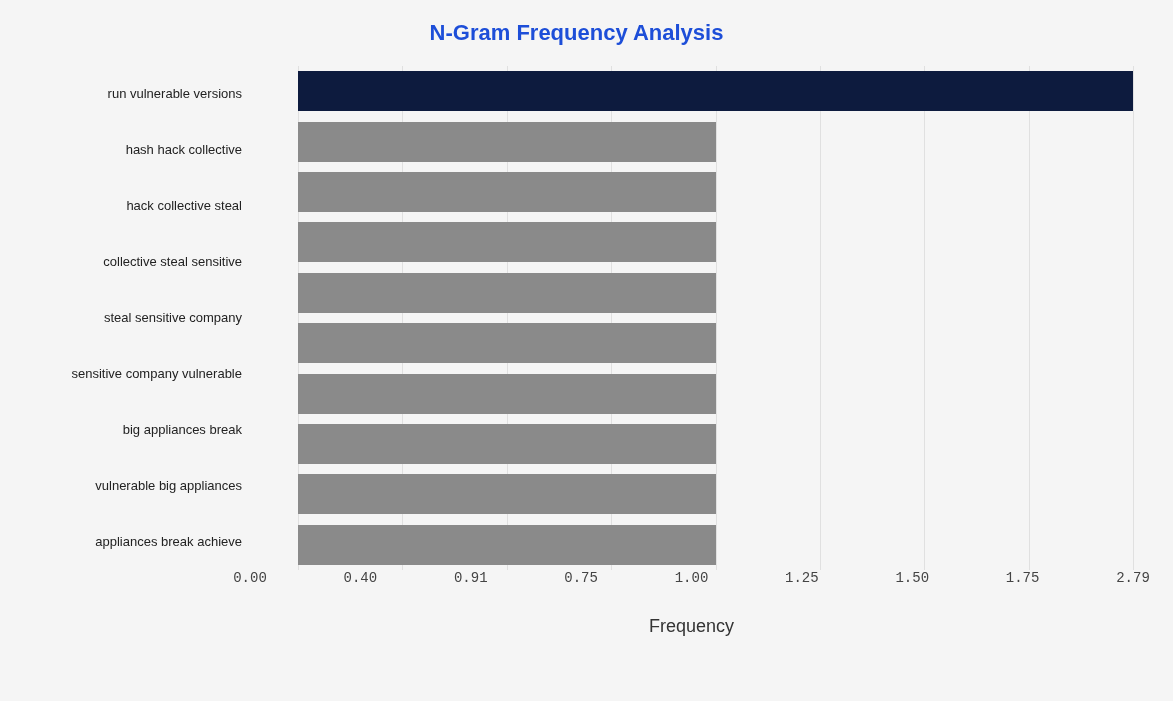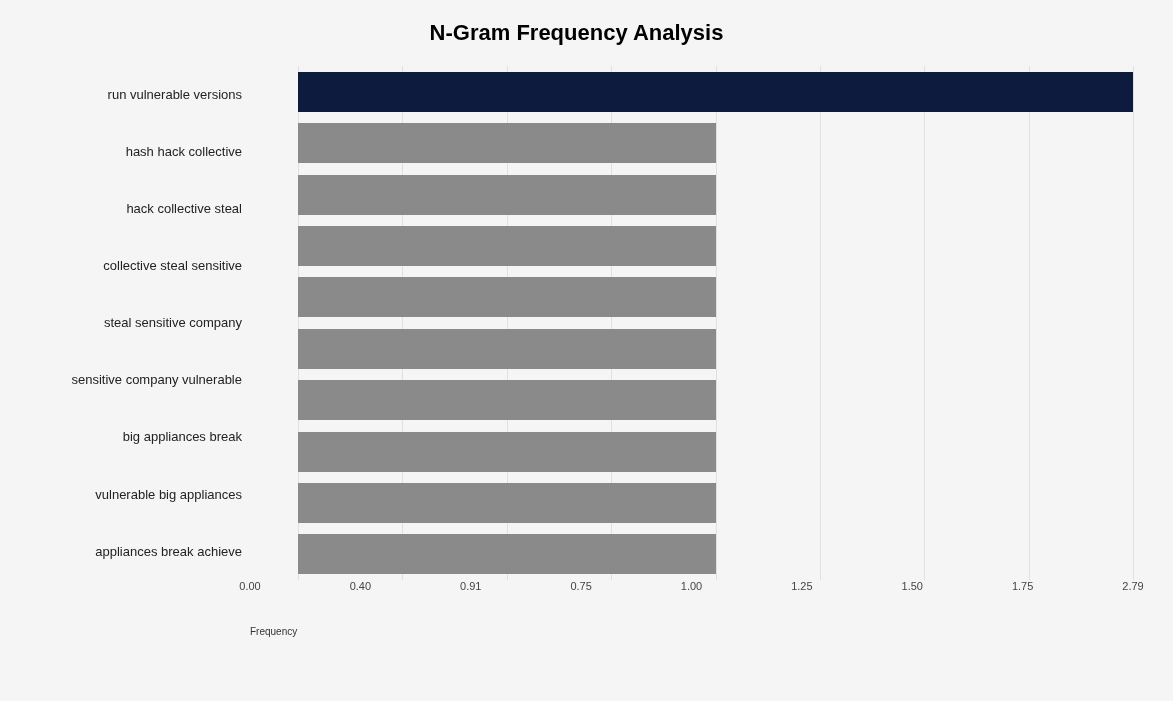--- a/index.html
+++ b/index.html
@@ -16,21 +16,21 @@
       background: #f5f5f5;
       width: 1173px;
       height: 701px;
       position: relative;
       padding: 20px 40px 60px 20px;
     }
     .chart-title {
       text-align: center;
       font-size: 22px;
       font-weight: bold;
-      color: #000000;
+      color: #1d4ed8;
       margin-bottom: 20px;
     }
     .y-labels {
       display: flex;
       flex-direction: column;
       justify-content: space-around;
       width: 230px;
       flex-shrink: 0;
       padding-right: 8px;
     }
@@ -90,29 +90,30 @@
       height: 40px;
       border-radius: 0;
     }
     .bar-dark {
       background: #0d1b3e;
     }
     .bar-gray {
       background: #8a8a8a;
     }
     .x-tick {
-      font-size: 11px;
+      font-size: 14px;
       color: #444;
       text-align: right;
       position: absolute;
       transform: translateX(-50%);
+      font-family: Liberation Mono, monospace;
     }
     .x-axis-label {
-      text-align: left;
-      font-size: 10px;
+      text-align: center;
+      font-size: 18px;
       color: #333;
       margin-top: 22px;
       margin-left: 230px;
     }
   </style>
 </head>
 <body>
 
 <div class="chart-container">
   <div class="chart-title">N-Gram Frequency Analysis</div>

